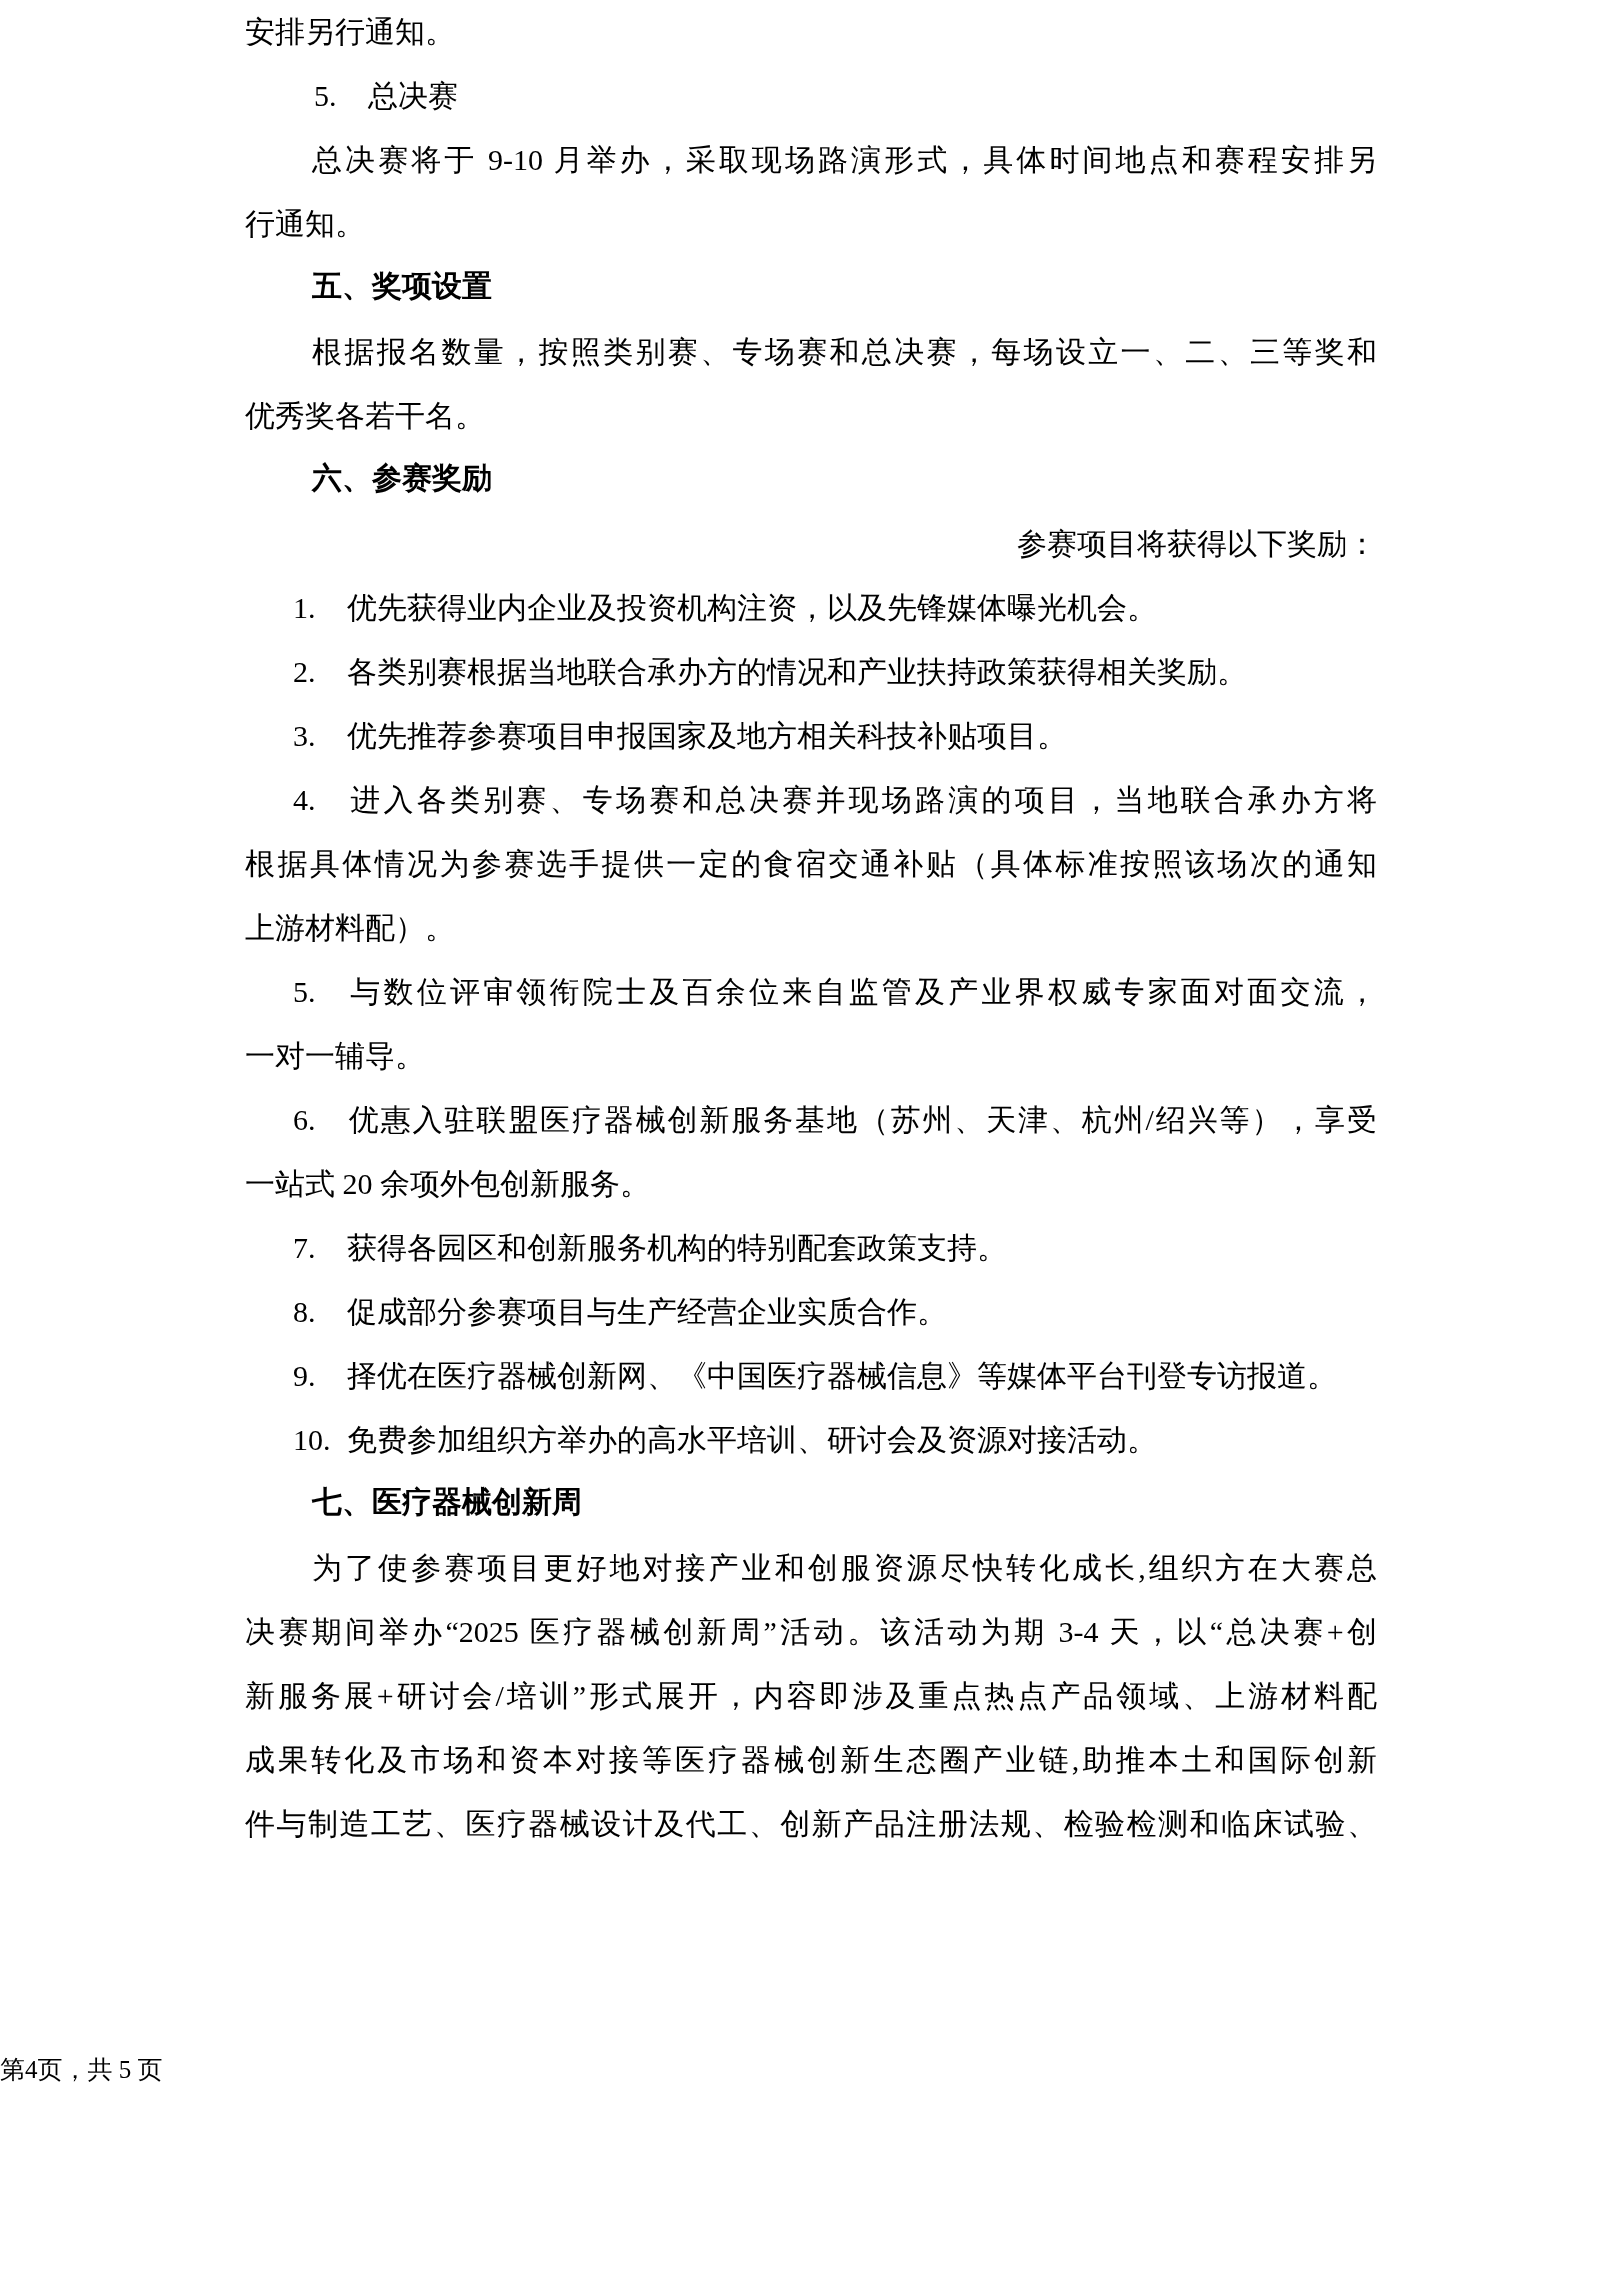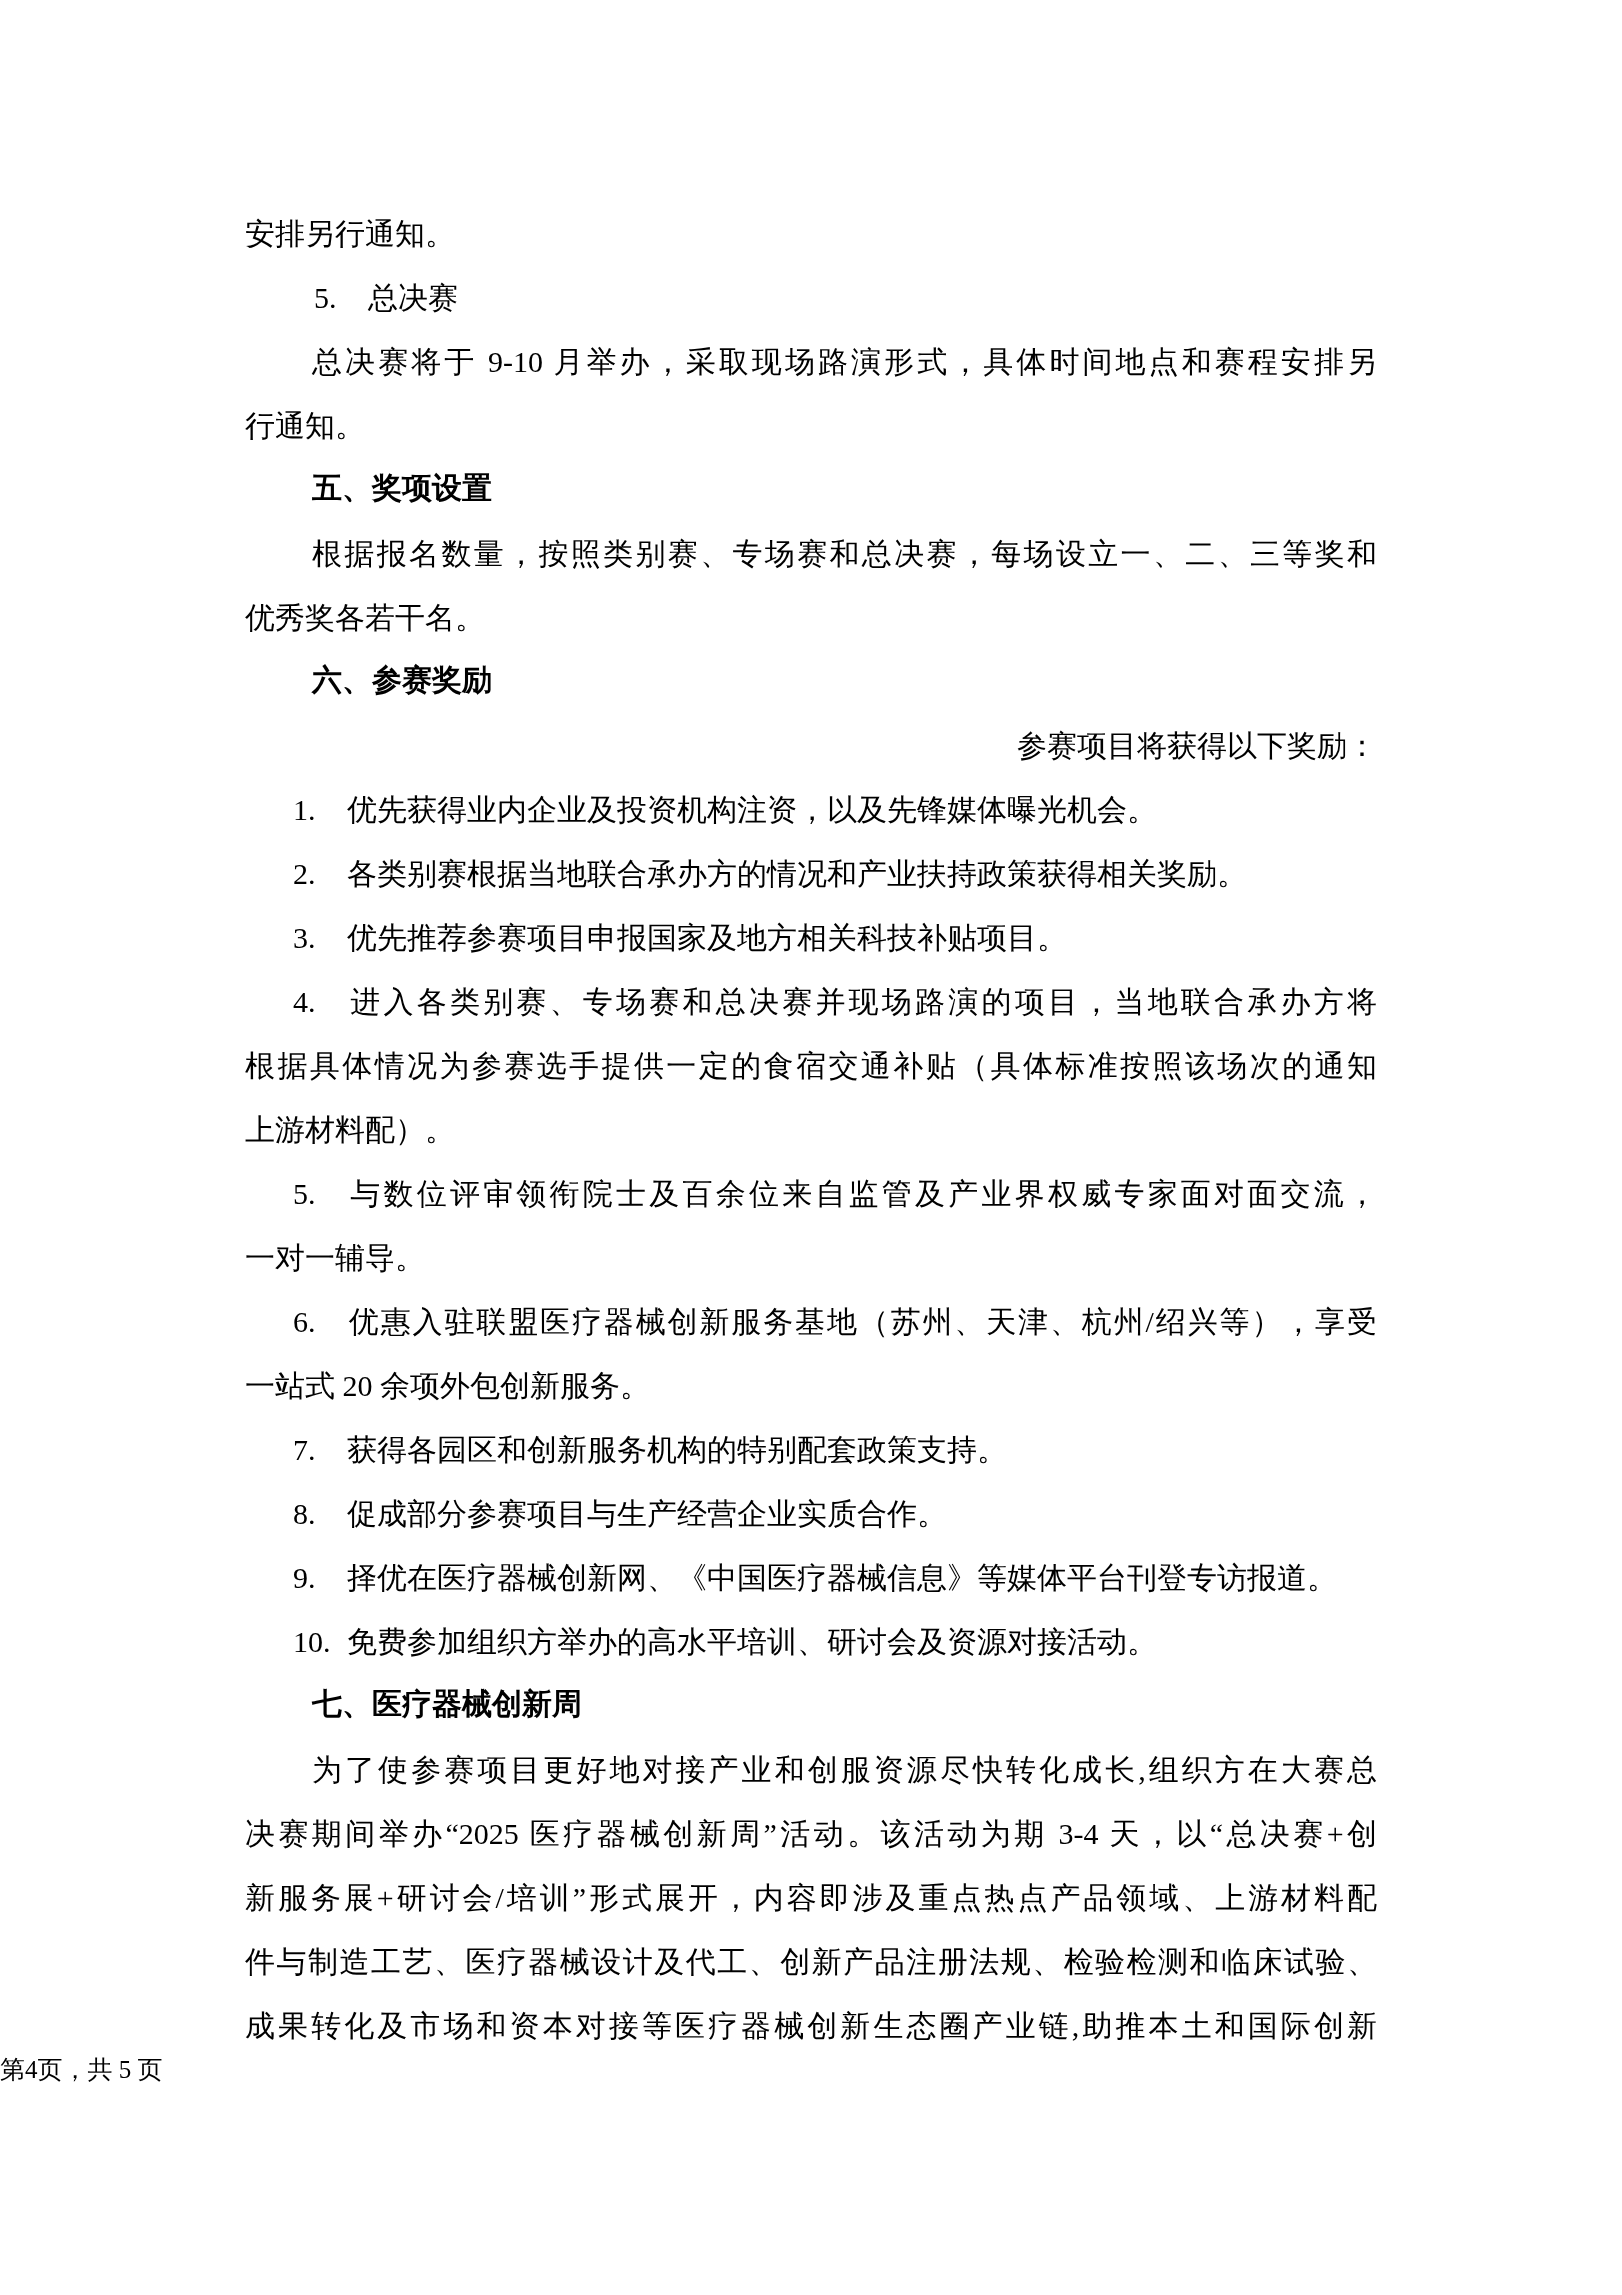--- a/index.html
+++ b/index.html
@@ -13,23 +13,22 @@
     height: 2295px;
     background: #ffffff;
     color: #000000;
     font-family: "Liberation Serif", "DejaVu Serif", serif;
     font-size: 30px;
     overflow: hidden;
   }
   .content {
     position: absolute;
     left: 245px;
-    top: 16px;
+    top: 0;
     width: 1132px;
-    padding-top: 186px;
   }
   .line {
     height: 64px;
     line-height: 64px;
     white-space: normal;
   }
   
   .just {
     text-align: justify;
     text-align-last: justify;
@@ -107,20 +106,20 @@
     <div class="line item"><span class="num">7.</span><span>获得各园区和创新服务机构的特别配套政策支持。</span></div>
     <div class="line item"><span class="num">8.</span><span>促成部分参赛项目与生产经营企业实质合作。</span></div>
     <div class="line item"><span class="num">9.</span><span>择优在医疗器械创新网、《中国医疗器械信息》等媒体平台刊登专访报道。</span></div>
     <div class="line item"><span class="num">10.</span><span>免费参加组织方举办的高水平培训、研讨会及资源对接活动。</span></div>
 
     <div class="line heading">七、医疗器械创新周</div>
 
     <div class="line para just">为了使参赛项目更好地对接产业和创服资源尽快转化成长,组织方在大赛总</div>
     <div class="line just">决赛期间举办“2025 医疗器械创新周”活动。该活动为期 3-4 天，以“总决赛+创</div>
     <div class="line just">新服务展+研讨会/培训”形式展开，内容即涉及重点热点产品领域、上游材料配</div>
+    <div class="line just">成果转化及市场和资本对接等医疗器械创新生态圈产业链,助推本土和国际创新</div>
     <div class="line just">件与制造工艺、医疗器械设计及代工、创新产品注册法规、检验检测和临床试验、</div>
-    <div class="line just">成果转化及市场和资本对接等医疗器械创新生态圈产业链,助推本土和国际创新</div>
 
   </div>
 
   <div class="footer">第4页，共 5 页</div>
 </div>
 
 
 </body></html>

